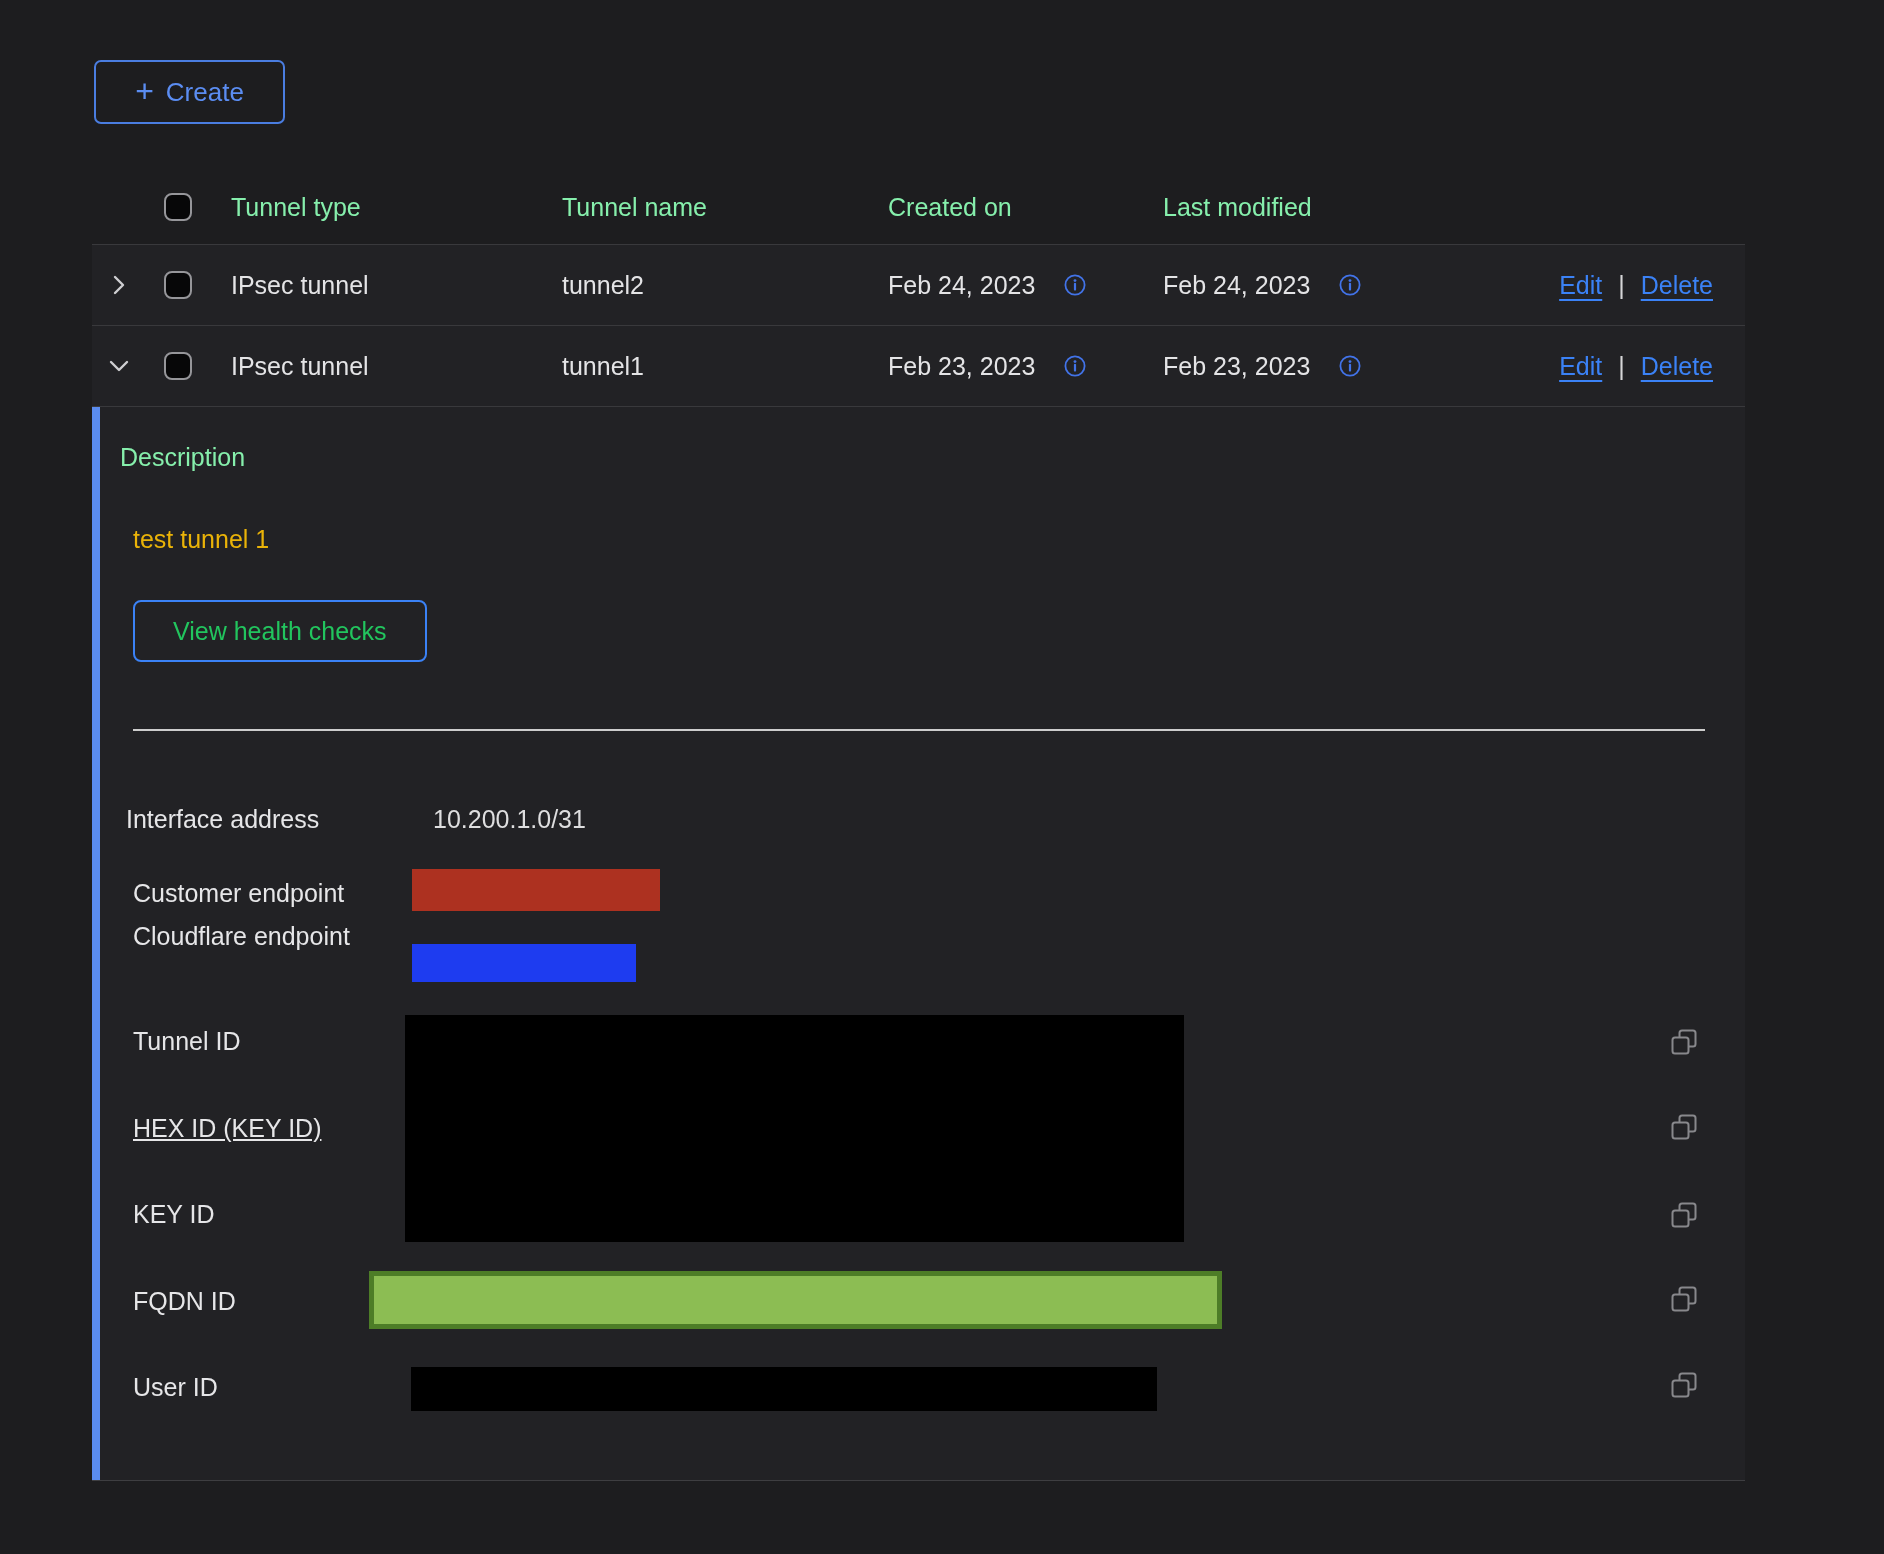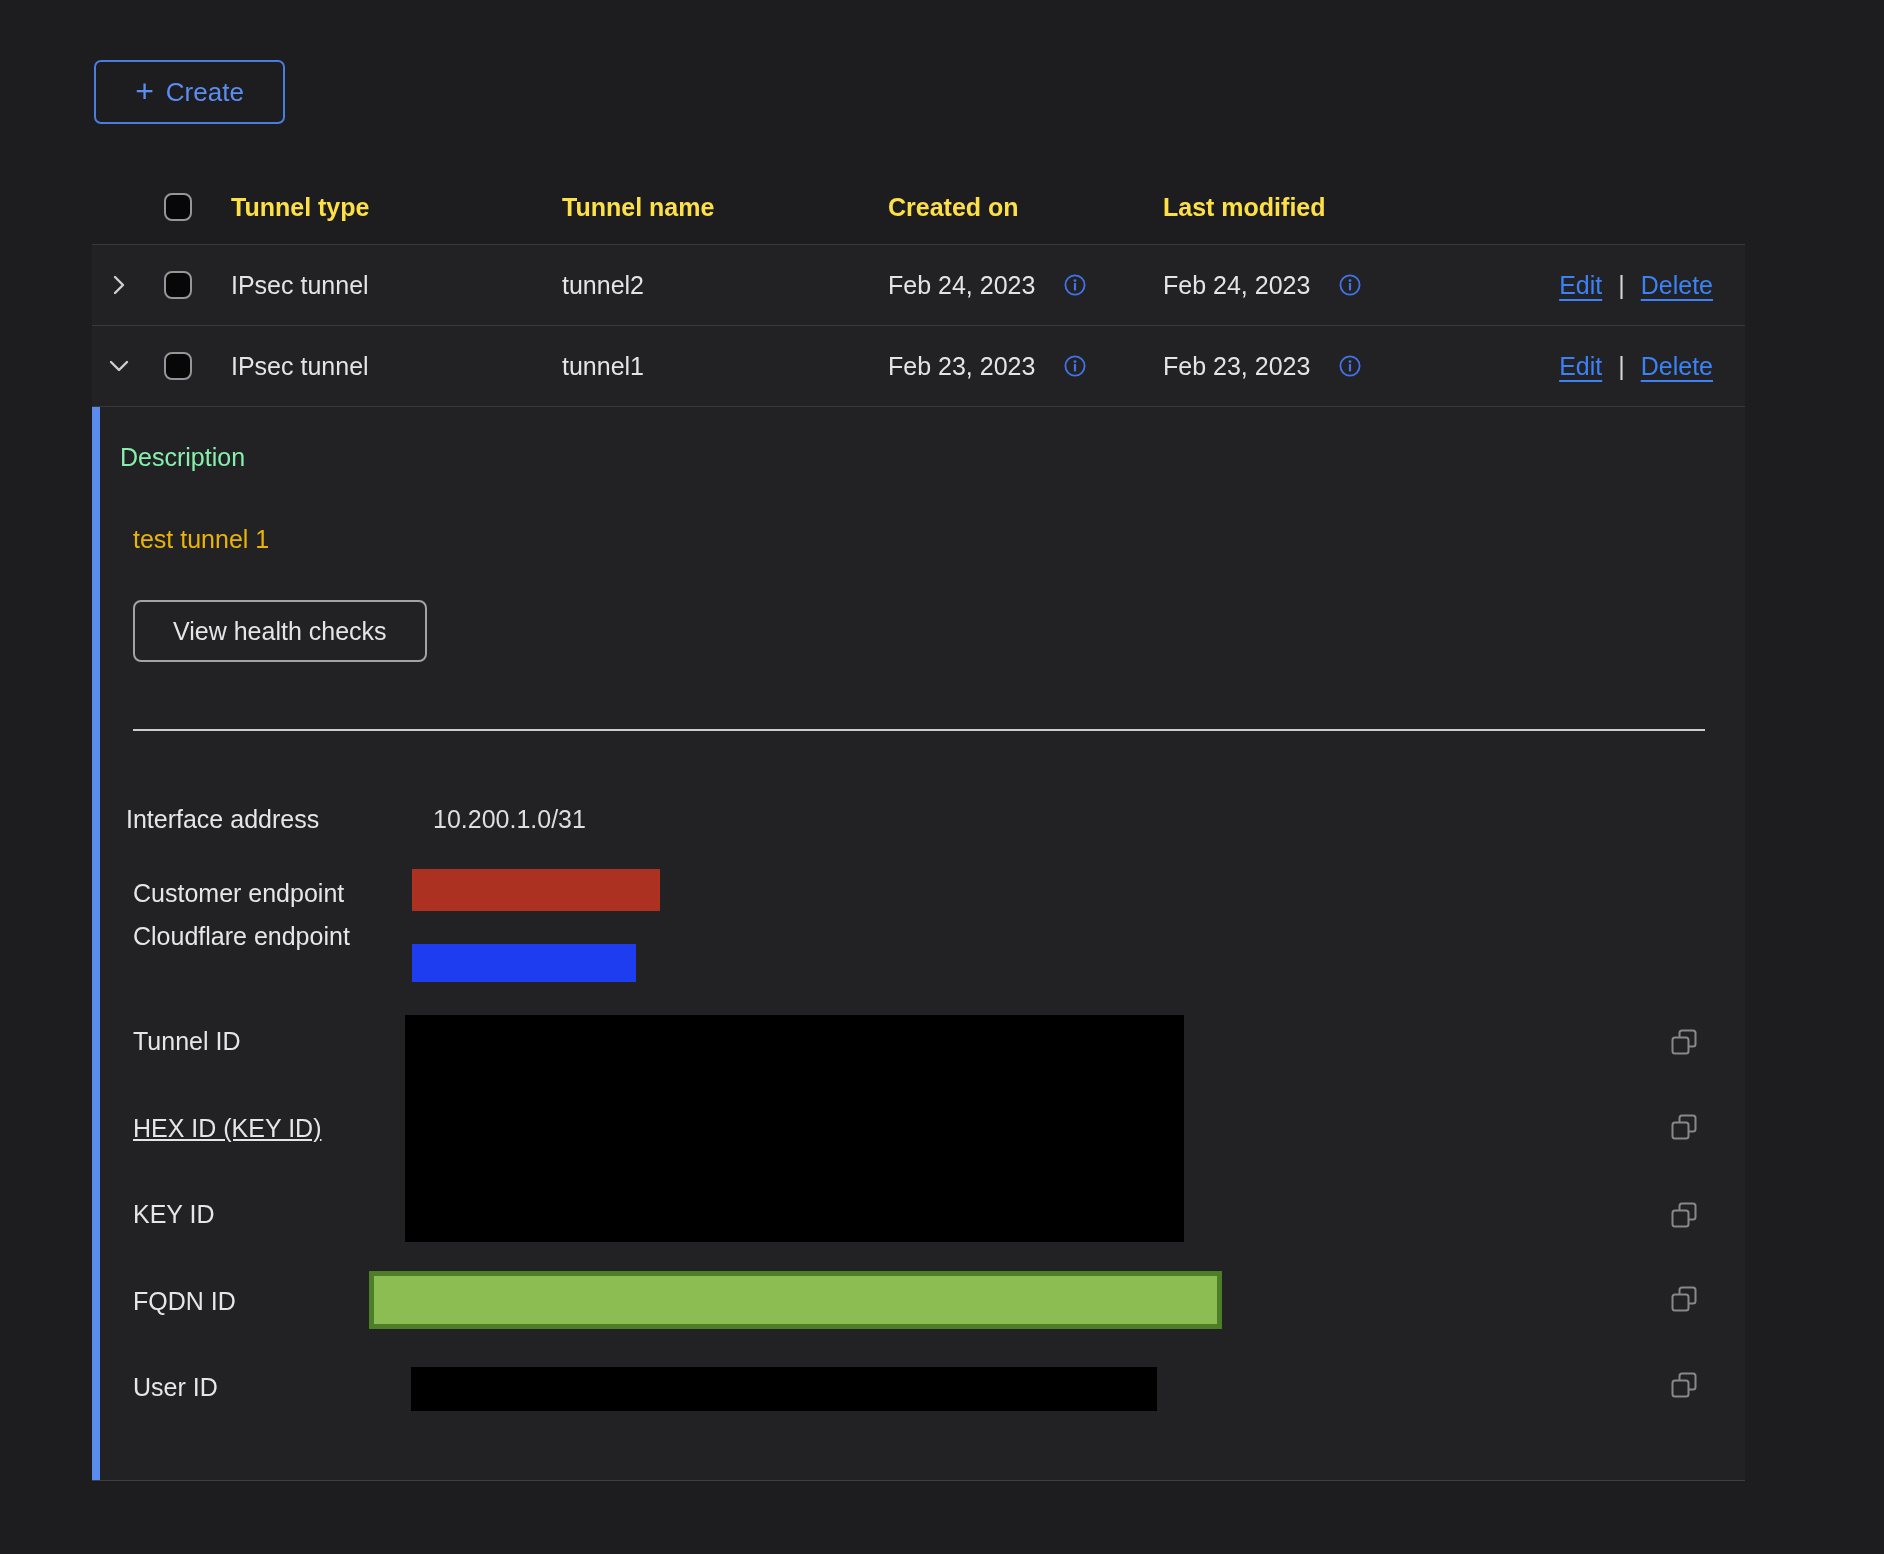--- a/index.html
+++ b/index.html
@@ -18,21 +18,21 @@
   }
   .create-btn .plus { font-size:32px; font-weight:300; line-height:1; margin-top:-3px; }
 
   
   .table { position:absolute; left:92px; top:170px; width:1653px; }
   .trow {
     display:grid;
     grid-template-columns:56px 83px 331px 326px 275px 377px 1fr;
     align-items:center;
   }
-  .thead { height:74px; border-bottom:1px solid #39393c; font-weight:700; color:#fde047; }
+  .thead { height:74px; border-bottom:1px solid #39393c; font-weight:400; color:#86efac; }
   .drow  { height:80px; border-bottom:1px solid #39393c; background:#222225; }
   .c-chevron { padding-left:14px; display:flex; align-items:center; }
   .c-check   { padding-left:16px; display:flex; align-items:center; }
   .checkbox {
     width:28px; height:28px; border:2px solid #96969a; border-radius:8px;
     background:#070708; box-sizing:border-box; cursor:pointer;
   }
   .chev-btn { background:none; border:none; padding:0; margin:0; cursor:pointer; display:flex; }
   .datecell { display:flex; align-items:center; gap:28px; }
   .info-btn { background:none; border:none; padding:0; margin:0; cursor:pointer; display:flex; }
@@ -45,22 +45,22 @@
     position:relative; height:1073px; background:#222225;
     border-bottom:1px solid #3e3e41;
   }
   .accent-bar { position:absolute; left:0; top:0; width:8px; height:100%; background:#5a8cf0; }
   .abs { position:absolute; }
   .desc-label { left:28px; top:36px; color:#86efac; }
   .desc-value { left:41px; top:118px; color:#eab308; }
   .health-btn {
     left:41px; top:193px; height:62px; padding:0 38px;
     display:flex; align-items:center; justify-content:center;
-    background:transparent; border:2px solid #a3a3a3; border-radius:8px;
-    color:#e5e5e5; font-family:"Liberation Sans", sans-serif; font-size:25px; cursor:pointer;
+    background:transparent; border:2px solid #3b82f6; border-radius:8px;
+    color:#22c55e; font-family:"Liberation Sans", sans-serif; font-size:25px; cursor:pointer;
   }
   .panel-divider { left:41px; top:322px; width:1572px; height:2px; background:#cdcdcd; }
 
   .f-label { color:#e6e6e8; }
   .f-value { color:#dededf; }
 
   .redact-red   { left:320px; top:462px; width:248px; height:42px; background:#ad3120; }
   .redact-blue  { left:320px; top:537px; width:224px; height:38px; background:#1e3cf0; }
   .redact-black-lg { left:313px; top:608px; width:779px; height:227px; background:#000000; }
   .redact-green {

